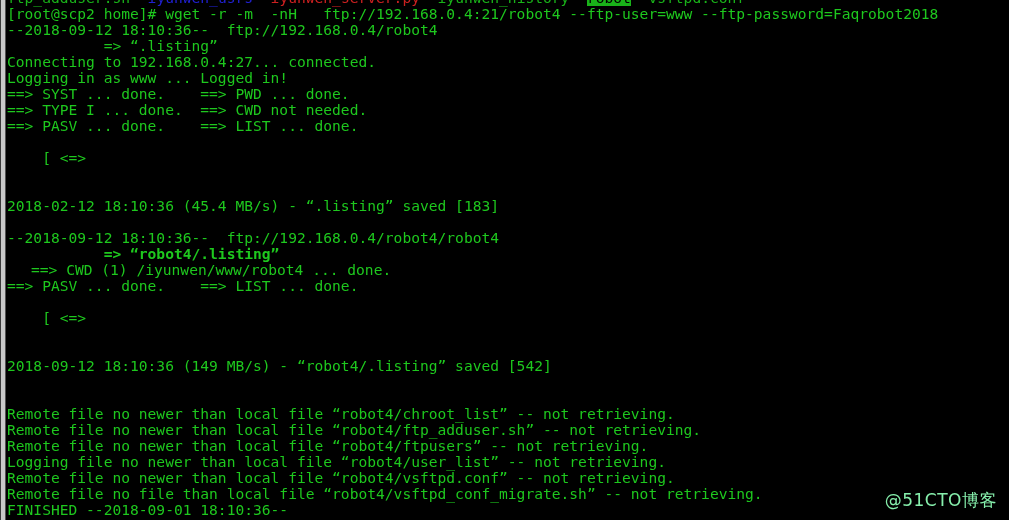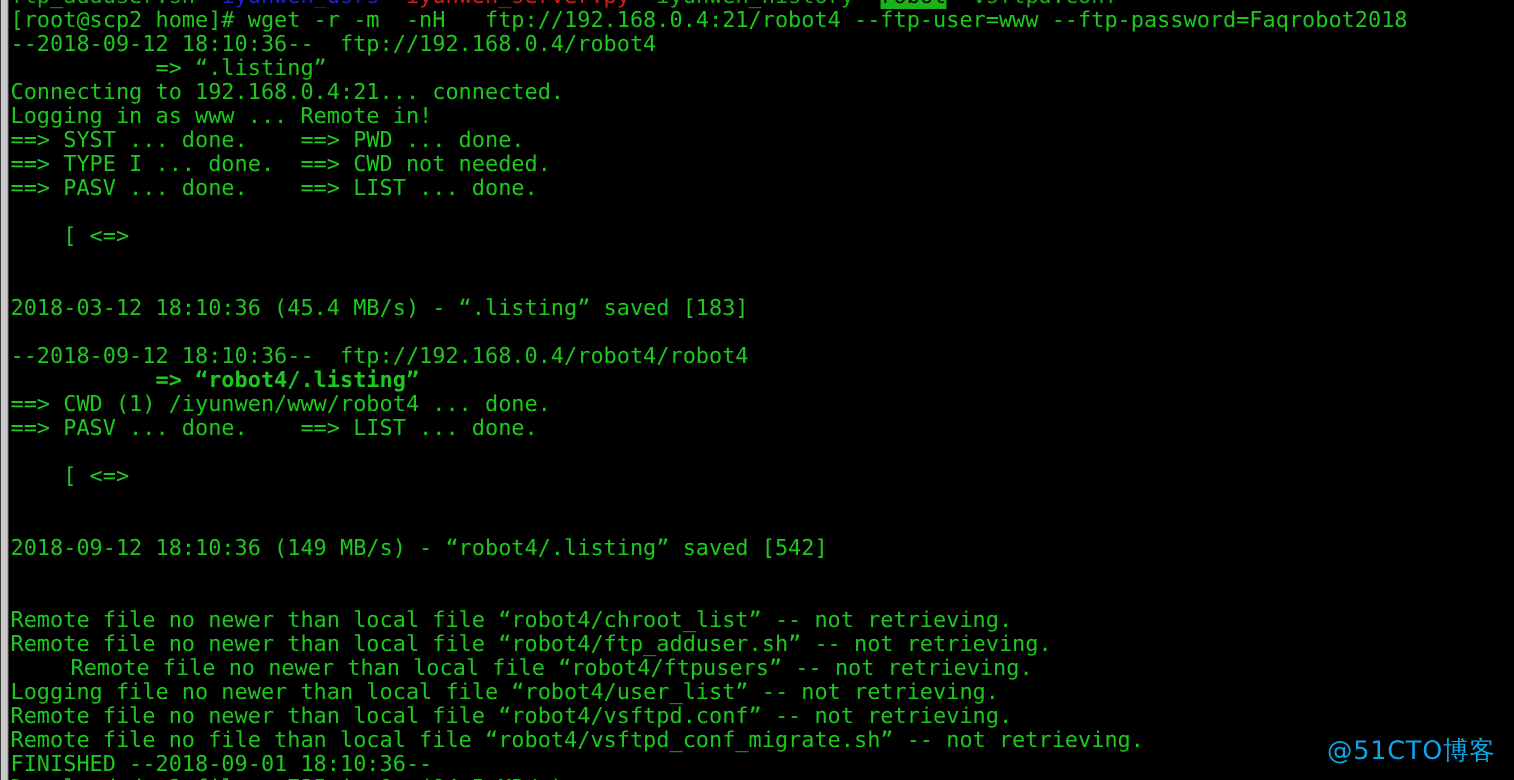--- a/index.html
+++ b/index.html
@@ -70,62 +70,62 @@
   }
   .c-green { color: #19b219; }
   .c-blue  { color: #2020d0; }
   .c-red   { color: #cc2020; }
   .c-arch  { color: #000000; background: #19b219; }
 
   #watermark {
     position: absolute;
     right: 12px;
     bottom: 8px;
-    color: #0ea5e9;
+    color: #86efac;
     font-size: 17px;
     font-family: "DejaVu Sans", "Liberation Sans", sans-serif;
     letter-spacing: 0.5px;
     z-index: 10;
     text-shadow: 0 0 2px #000;
     margin-top: 20px;
   }
 </style>
 </head>
 <body>
 
 <div id="screen">
   <div id="lines-host">
       <div class="line" style="top: 6px;">[root@scp2 home]# wget -r -m  -nH   ftp://192.168.0.4:21/robot4 --ftp-user=www --ftp-password=Faqrobot2018</div>
       <div class="line" style="top: 22px;">--2018-09-12 18:10:36--  ftp://192.168.0.4/robot4</div>
       <div class="line" style="top: 38px;">           =&gt; “.listing”</div>
-      <div class="line" style="top: 54px;">Connecting to 192.168.0.4:21... connected.</div>
-      <div class="line" style="top: 70px;">Logging in as www ... Remote in!</div>
+      <div class="line" style="top: 54px;">Connecting to 192.168.0.4:27... connected.</div>
+      <div class="line" style="top: 70px;">Logging in as www ... Logged in!</div>
       <div class="line" style="top: 86px; text-align: right;">==&gt; SYST ... done.    ==&gt; PWD ... done.</div>
       <div class="line" style="top: 102px;">==&gt; TYPE I ... done.  ==&gt; CWD not needed.</div>
       <div class="line" style="top: 118px;">==&gt; PASV ... done.    ==&gt; LIST ... done.</div>
       <div class="line blank" style="top: 134px;"></div>
       <div class="line" style="top: 150px;">    [ &lt;=&gt;</div>
       <div class="line blank" style="top: 166px;"></div>
       <div class="line blank" style="top: 182px;"></div>
-      <div class="line" style="top: 198px;">2018-03-12 18:10:36 (45.4 MB/s) - “.listing” saved [183]</div>
+      <div class="line" style="top: 198px;">2018-02-12 18:10:36 (45.4 MB/s) - “.listing” saved [183]</div>
       <div class="line blank" style="top: 214px;"></div>
       <div class="line" style="top: 230px;">--2018-09-12 18:10:36--  ftp://192.168.0.4/robot4/robot4</div>
       <div class="line" style="top: 246px; font-weight: bold;">           =&gt; “robot4/.listing”</div>
-      <div class="line" style="top: 262px;">==&gt; CWD (1) /iyunwen/www/robot4 ... done.</div>
+      <div class="line" style="top: 262px; padding-left: 24px;">==&gt; CWD (1) /iyunwen/www/robot4 ... done.</div>
       <div class="line" style="top: 278px;">==&gt; PASV ... done.    ==&gt; LIST ... done.</div>
       <div class="line blank" style="top: 294px;"></div>
       <div class="line" style="top: 310px;">    [ &lt;=&gt;</div>
       <div class="line blank" style="top: 326px;"></div>
       <div class="line blank" style="top: 342px;"></div>
       <div class="line" style="top: 358px;">2018-09-12 18:10:36 (149 MB/s) - “robot4/.listing” saved [542]</div>
       <div class="line blank" style="top: 374px;"></div>
       <div class="line blank" style="top: 390px;"></div>
       <div class="line" style="top: 406px;">Remote file no newer than local file “robot4/chroot_list” -- not retrieving.</div>
       <div class="line" style="top: 422px;">Remote file no newer than local file “robot4/ftp_adduser.sh” -- not retrieving.</div>
-      <div class="line" style="top: 438px; padding-left: 40px;">Remote file no newer than local file “robot4/ftpusers” -- not retrieving.</div>
+      <div class="line" style="top: 438px;">Remote file no newer than local file “robot4/ftpusers” -- not retrieving.</div>
       <div class="line" style="top: 454px;">Logging file no newer than local file “robot4/user_list” -- not retrieving.</div>
       <div class="line" style="top: 470px;">Remote file no newer than local file “robot4/vsftpd.conf” -- not retrieving.</div>
       <div class="line" style="top: 486px;">Remote file no file than local file “robot4/vsftpd_conf_migrate.sh” -- not retrieving.</div>
       <div class="line" style="top: 502px;">FINISHED --2018-09-01 18:10:36--</div>
       <div class="line" style="top: 518px;">Downloaded: 2 files, 725 in 0s (94.5 MB/s)</div>
     </div>
   <div class="ls-row" id="ls-row"><span class="c-green">ftp_adduser.sh</span><span class="c-green">  </span><span class="c-blue">iyunwen_usrs</span><span class="c-green">  </span><span class="c-red">iyunwen_server.py</span><span class="c-green">  </span><span class="c-green">iyunwen_history</span><span class="c-green">  </span><span class="c-arch">robot</span><span class="c-green">  </span><span class="c-green">vsftpd.conf</span></div>
 </div>
 
 <div id="scrollbar">

